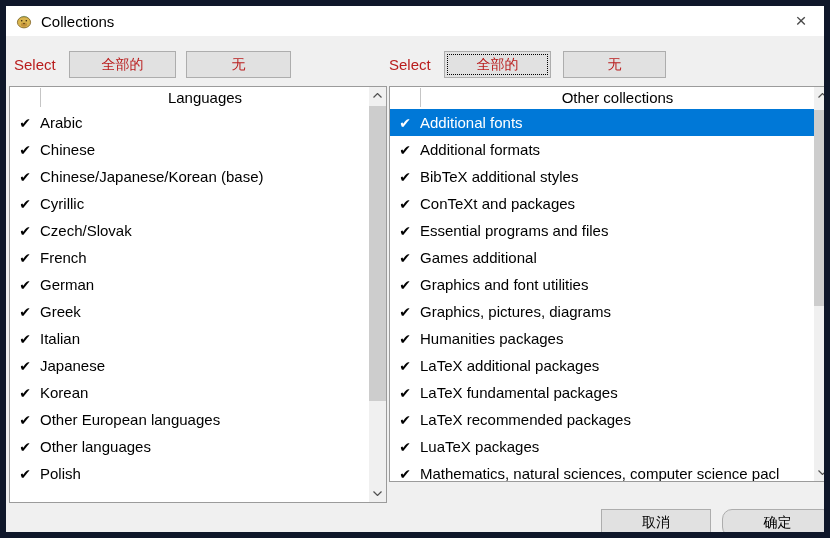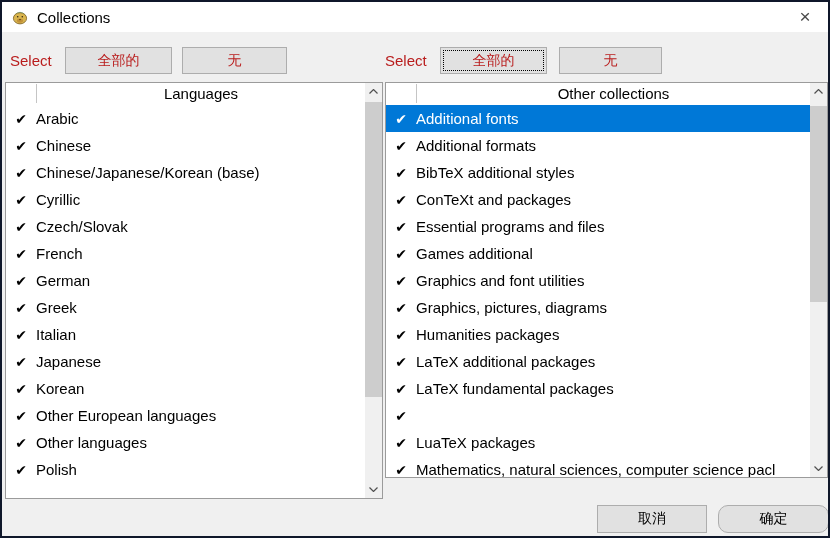--- a/index.html
+++ b/index.html
@@ -3,21 +3,21 @@
 <meta charset="utf-8">
 <style>
   * { box-sizing: border-box; margin: 0; padding: 0; }
   html,body { background:#c8c8c8; }
   body { font-family: "Liberation Sans", "DejaVu Sans", sans-serif; }
 
   .window {
     position: relative;
     width: 830px; height: 538px;
     background: #f0f0f0;
-    border: 2px solid #0f172a;
+    border: 6px solid #0f172a;
     overflow: hidden;
   }
 
   
   .titlebar {
     position: absolute; top: 0; left: 0; right: 0; height: 30px;
     background: #ffffff;
     display: flex; align-items: center;
     padding-left: 9px;
   }
@@ -257,20 +257,21 @@
         <div class="row">
           <span class="check">✔</span>
           <span class="label">LaTeX additional packages</span>
         </div>
         <div class="row">
           <span class="check">✔</span>
           <span class="label">LaTeX fundamental packages</span>
         </div>
         <div class="row">
           <span class="check">✔</span>
+          <span class="label">LaTeX recommended packages</span>
         </div>
         <div class="row">
           <span class="check">✔</span>
           <span class="label">LuaTeX packages</span>
         </div>
         <div class="row">
           <span class="check">✔</span>
           <span class="label">Mathematics, natural sciences, computer science pacl</span>
         </div>
       </div>

